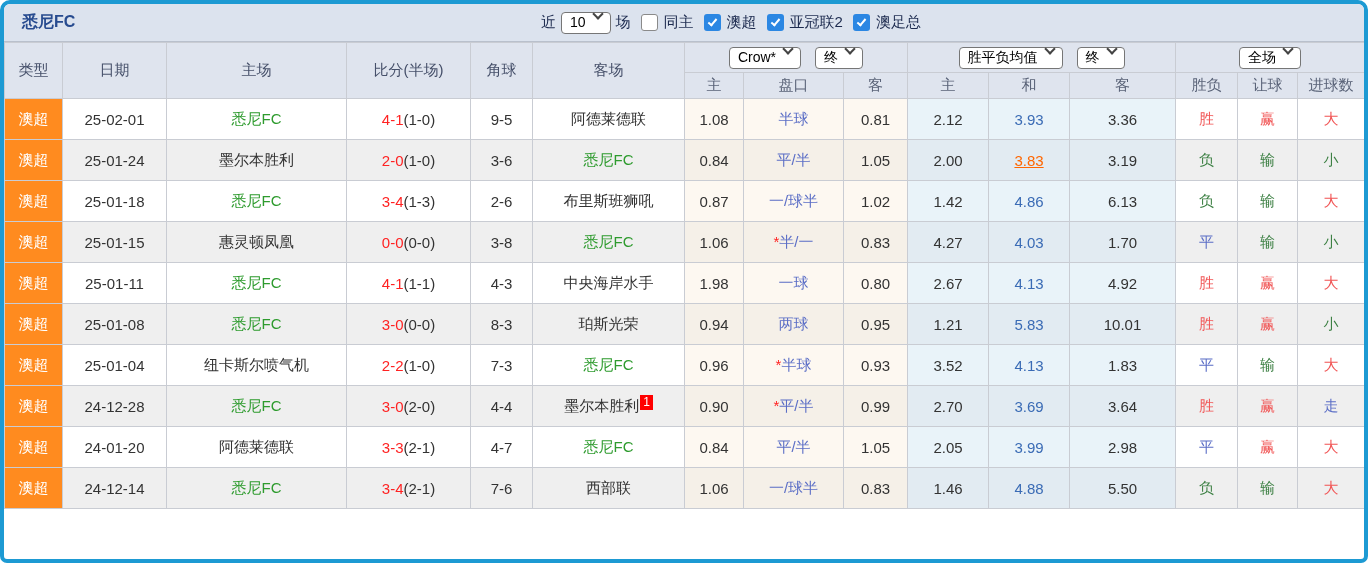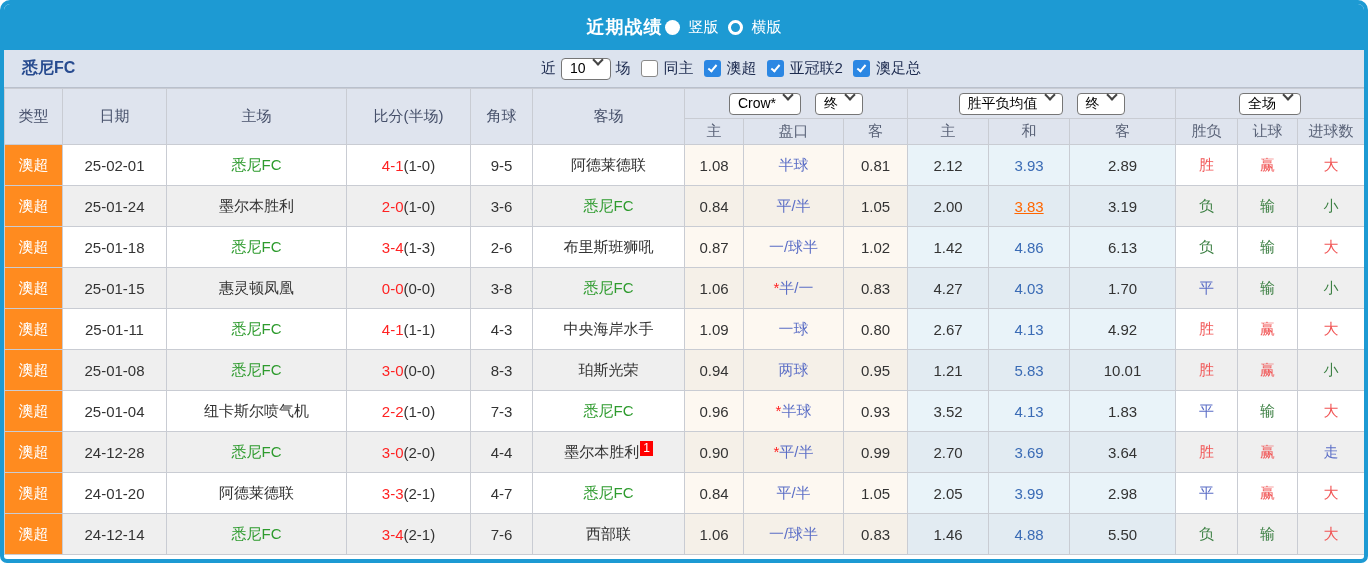--- a/index.html
+++ b/index.html
@@ -78,27 +78,20 @@
   .c-red{color:var(--win-red);}
   .c-green{color:var(--lose-green);}
   .c-blue{color:var(--draw-blue);}
   .badge{display:inline-block;background:#f00;color:#fff;font-size:12px;line-height:15px;padding:0 3px;transform:translateY(-5px);margin-left:1px;}
 </style>
 </head>
 <body>
 
 <div class="page">
 
-  <div class="title-bar">
-    <span class="title">近期战绩</span>
-    <span class="radio selected"></span>
-    <span class="radio-label">竖版</span>
-    <span class="radio unselected"></span>
-    <span class="radio-label">横版</span>
-  </div>
 
   <div class="filter-bar">
     <span class="team">悉尼FC</span>
     <div class="controls" id="filter-controls">
         <span class="lbl">近</span>
         <span class="select">
           <span>10</span>
           <i class="chev"></i>
         </span>
         <span class="lbl">场</span>
@@ -196,21 +189,21 @@
           <td class="c-date">25-02-01</td>
           <td class="c-team"><span class="self">悉尼FC</span></td>
           <td class="c-score"><span class="score-red">4-1</span><span class="score-half">(1-0)</span></td>
           <td class="c-corner">9-5</td>
           <td class="c-team"><span>阿德莱德联</span></td>
           <td class="g-odds">1.08</td>
           <td class="g-odds"><span class="hand">半球</span></td>
           <td class="g-odds">0.81</td>
           <td class="g-avg">2.12</td>
           <td class="g-avg"><span class="draw">3.93</span></td>
-          <td class="g-avg">2.89</td>
+          <td class="g-avg">3.36</td>
           <td class="c-red">胜</td>
           <td class="c-red">赢</td>
           <td class="c-red">大</td>
         </tr>
         <tr>
           <td class="c-type">澳超</td>
           <td class="c-date">25-01-24</td>
           <td class="c-team"><span>墨尔本胜利</span></td>
           <td class="c-score"><span class="score-red">2-0</span><span class="score-half">(1-0)</span></td>
           <td class="c-corner">3-6</td>
@@ -259,21 +252,21 @@
           <td class="c-green">输</td>
           <td class="c-green">小</td>
         </tr>
         <tr>
           <td class="c-type">澳超</td>
           <td class="c-date">25-01-11</td>
           <td class="c-team"><span class="self">悉尼FC</span></td>
           <td class="c-score"><span class="score-red">4-1</span><span class="score-half">(1-1)</span></td>
           <td class="c-corner">4-3</td>
           <td class="c-team"><span>中央海岸水手</span></td>
-          <td class="g-odds">1.09</td>
+          <td class="g-odds">1.98</td>
           <td class="g-odds"><span class="hand">一球</span></td>
           <td class="g-odds">0.80</td>
           <td class="g-avg">2.67</td>
           <td class="g-avg"><span class="draw">4.13</span></td>
           <td class="g-avg">4.92</td>
           <td class="c-red">胜</td>
           <td class="c-red">赢</td>
           <td class="c-red">大</td>
         </tr>
         <tr>

